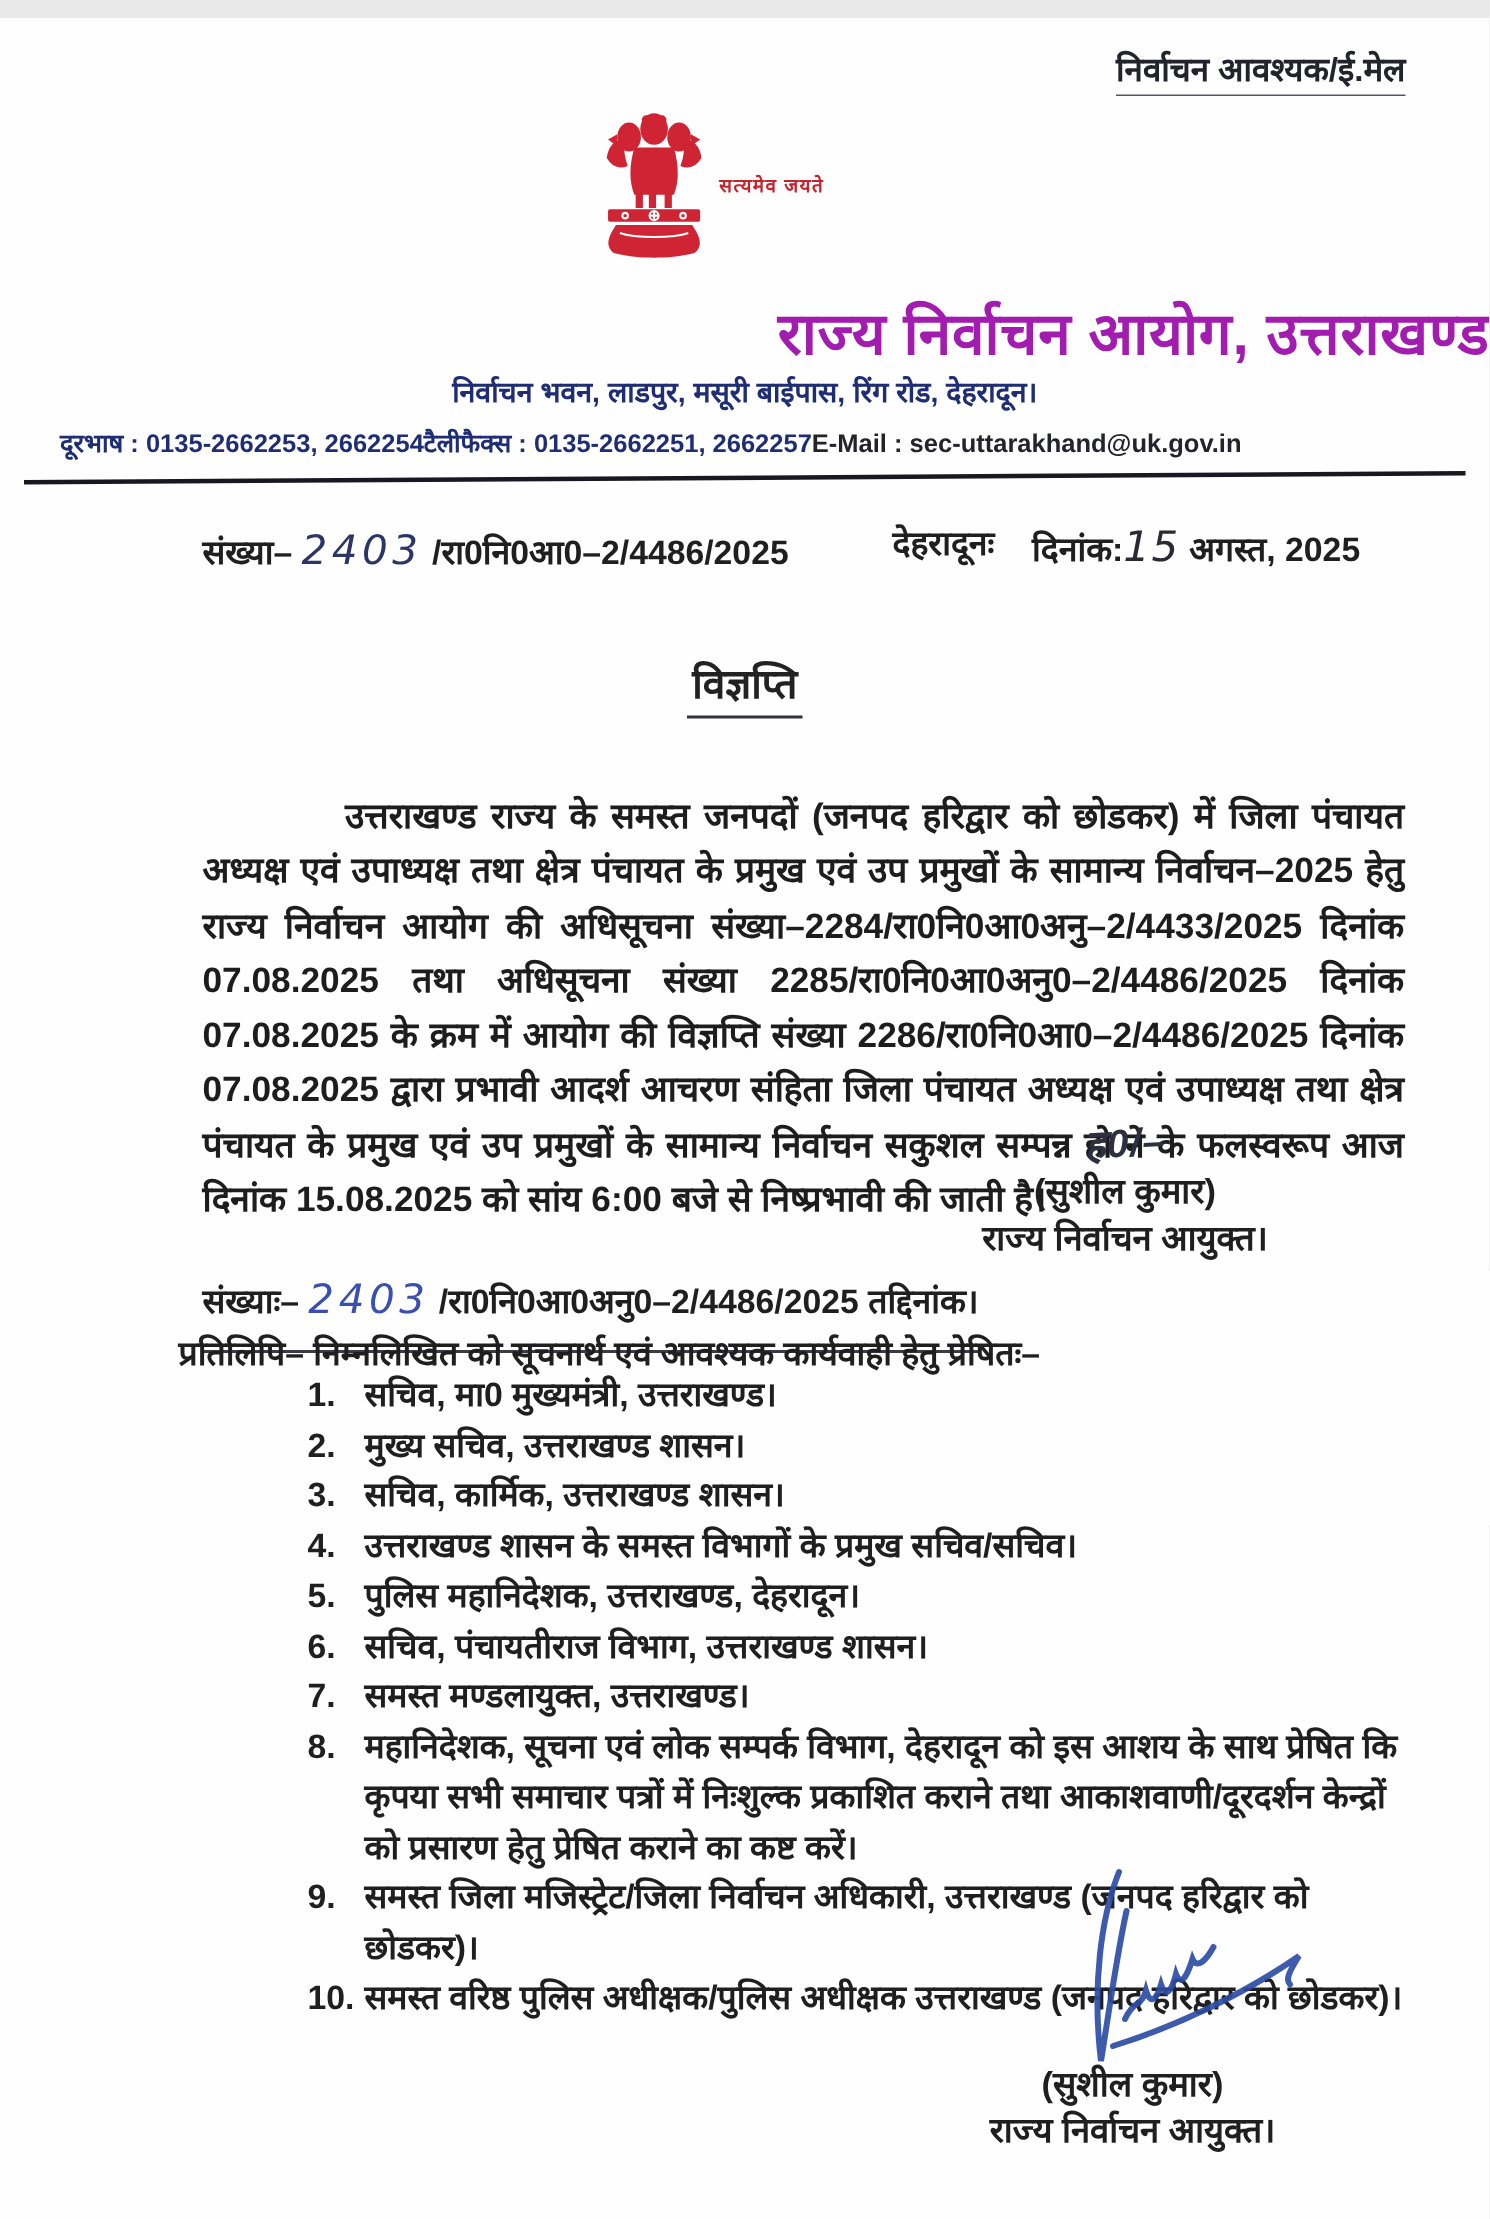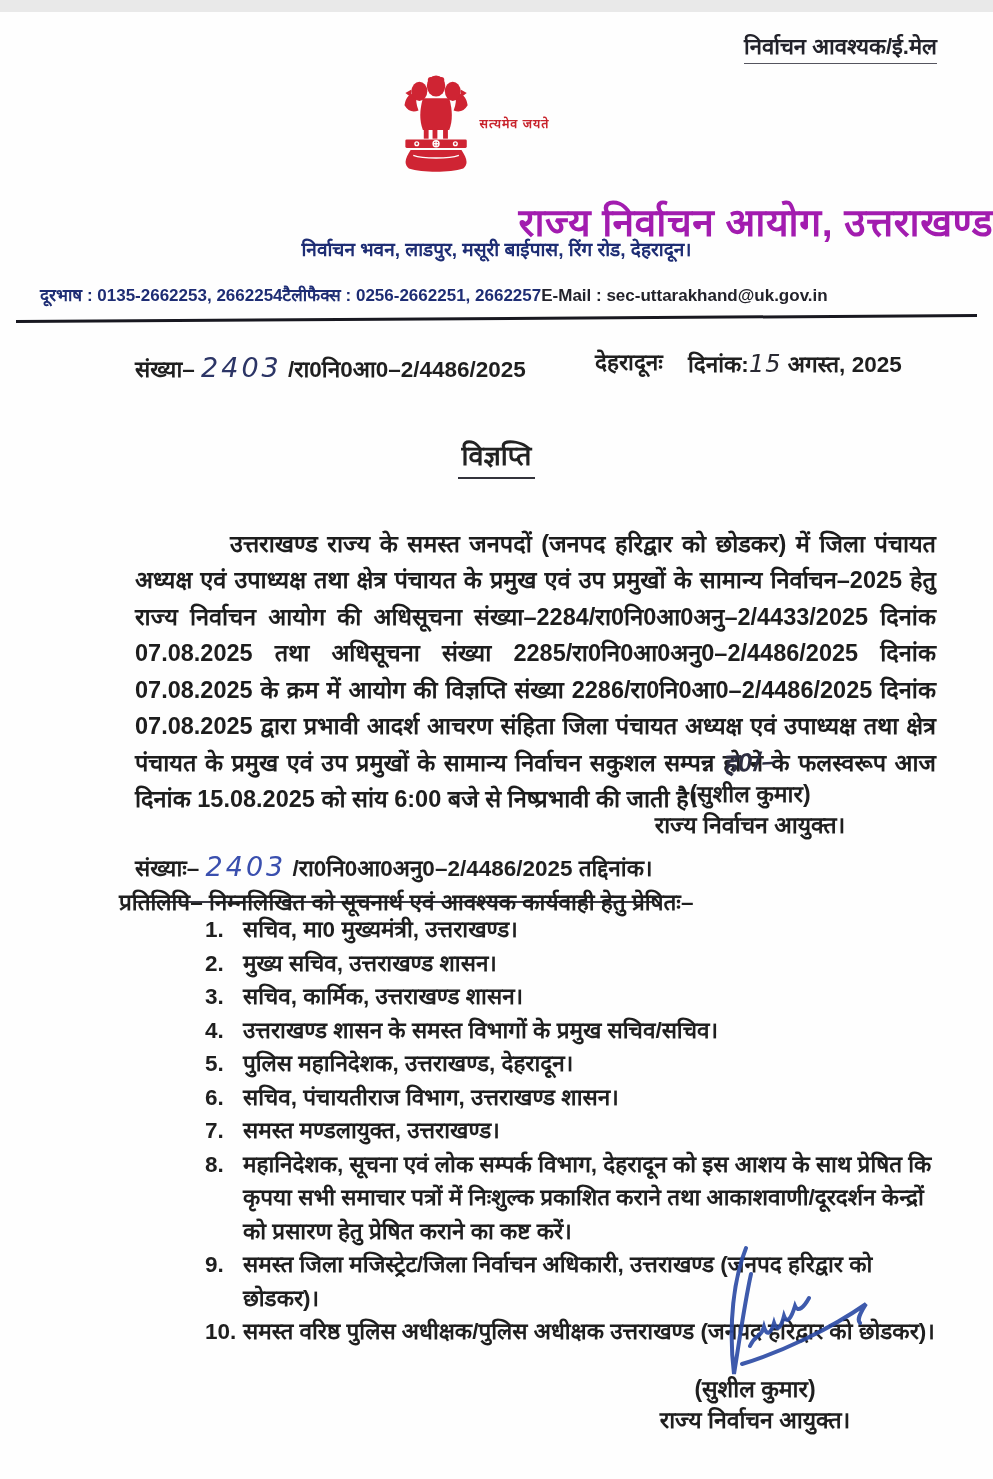--- a/index.html
+++ b/index.html
@@ -27,21 +27,21 @@
   .emblem-motto{
     margin-top:2px;font-size:12.5px;font-weight:700;color:#c8232c;
     letter-spacing:1px;
   }
   .org-title{
     position:absolute;top:182px;left:0;width:100%;
     text-align:right;font-size:39px;font-weight:800;color:#a21caf;
     letter-spacing:0.5px;
   }
   .org-address{
-    position:absolute;top:224px;left:0;width:100%;
+    position:absolute;top:236px;left:0;width:100%;
     text-align:center;font-size:19px;font-weight:700;color:#1e2d74;
   }
   .contact-row{
     position:absolute;top:271px;left:40px;right:48px;
     display:flex;justify-content:flex-start;align-items:baseline;
     font-size:17px;font-weight:700;color:#1e2d74;
   }
   .contact-row .email{color:#23232b;font-weight:700;}
   .rule{
     position:absolute;top:305px;left:16px;right:16px;height:0;
@@ -52,21 +52,21 @@
   .ref-left{position:absolute;left:135px;top:6px;white-space:nowrap;}
   .ref-place{position:absolute;left:595px;top:0;}
   .ref-date{position:absolute;left:688px;top:2px;white-space:nowrap;}
   .hand{
     font-family:"DejaVu Sans","Liberation Sans",sans-serif;
     font-style:italic;font-weight:500;
     letter-spacing:3px;
   }
   .hand-dark{color:#2c3566;font-size:27px;}
   .hand-blue{color:#3a4fae;font-size:27px;}
-  .hand-15{color:#2a2a33;font-size:24px;font-style:italic;letter-spacing:1px;}
+  .hand-15{color:#2a2a33;font-size:28px;font-style:italic;letter-spacing:1px;}
   
   .notice-heading{position:absolute;top:424px;left:0;width:100%;text-align:center;}
   .notice-heading span{
     display:inline-block;font-size:27px;font-weight:700;color:#222;
     border-bottom:2.5px solid #33333b;padding:0 3px 4px 3px;
   }
   .main-para{
     position:absolute;top:490px;left:135px;width:801px;
     font-size:23.5px;line-height:36.5px;font-weight:600;
     text-align:justify;text-indent:95px;color:#1d1d1d;
@@ -151,21 +151,21 @@
       </g>
     </svg>
     <div class="emblem-motto">सत्यमेव जयते</div>
   </div>
 
   <div class="org-title">राज्य निर्वाचन आयोग, उत्तराखण्ड</div>
   <div class="org-address">निर्वाचन भवन, लाडपुर, मसूरी बाईपास, रिंग रोड, देहरादून।</div>
 
   <div class="contact-row">
     <span class="phone">दूरभाष : 0135-2662253, 2662254</span>
-    <span class="fax">टैलीफैक्स : 0256-2662251, 2662257</span>
+    <span class="fax">टैलीफैक्स : 0135-2662251, 2662257</span>
     <span class="email">E-Mail : sec-uttarakhand@uk.gov.in</span>
   </div>
 
   <div class="rule"></div>
 
   <div class="ref-row">
     <span class="ref-left">
       <span>संख्या–</span>
       <span class="hand hand-dark">2403</span>
       <span>/रा0नि0आ0–2/4486/2025</span>

